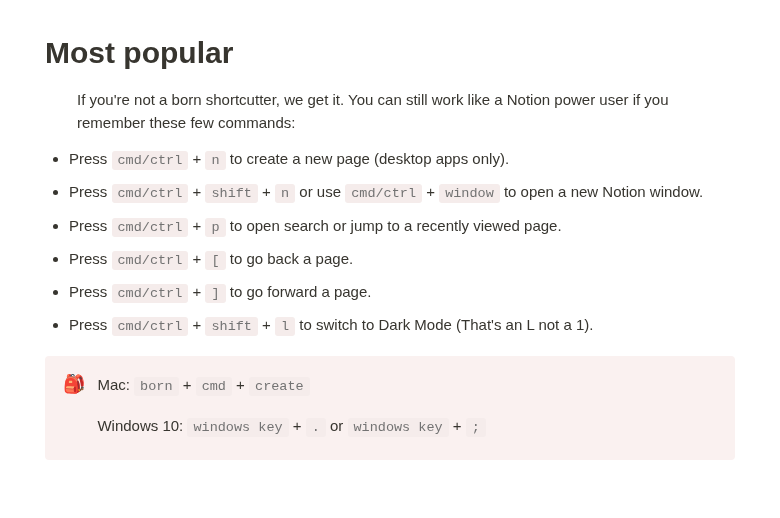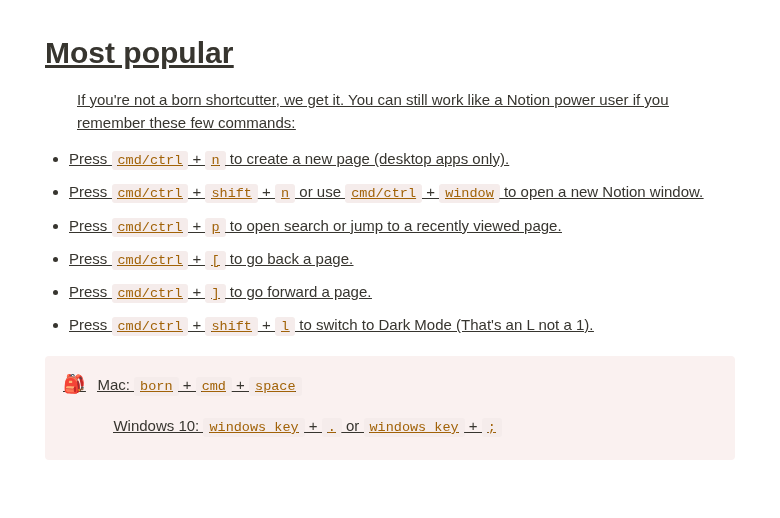--- a/index.html
+++ b/index.html
@@ -1,15 +1,15 @@
 <!DOCTYPE html>
 <html><head>
   <meta charset="utf-8">
   <style>
-    * { box-sizing: border-box; margin: 0; padding: 0; text-decoration: underline; }
+    * { box-sizing: border-box; margin: 0; padding: 0; }
     body {
       font-family: -apple-system, BlinkMacSystemFont, "Segoe UI", Helvetica, Arial, sans-serif;
       background: #fff;
       color: #37352f;
       width: 780px;
       padding: 30px 45px 20px 45px;
       font-size: 15px;
       line-height: 1.5;
     }
     h1 {
@@ -25,58 +25,58 @@
     ul.shortcut-list {
       list-style: disc;
       padding-left: 24px;
       margin-bottom: 18px;
     }
     ul.shortcut-list li {
       margin-bottom: 10px;
     }
     .kbd {
       background: #f5eceb;
-      color: #a16207;
+      color: #737373;
       font-family: "SFMono-Regular", Consolas, "Liberation Mono", Menlo, monospace;
       font-size: 13.5px;
       padding: 2px 6px;
       border-radius: 3px;
     }
     .callout {
       background: #faf1f0;
       border-radius: 4px;
       padding: 18px 18px 22px 18px;
       display: flex;
       gap: 12px;
     }
     .callout-icon {
       font-size: 18px;
       line-height: 1.2;
       flex-shrink: 0;
     }
     .callout-body p {
       margin-bottom: 18px;
     }
-    .callout-body p:last-child { margin-bottom: 0; margin-left: 16px; }
+    .callout-body p:last-child { margin-bottom: 0; }
   </style>
 </head>
 <body>
 
 <h1>Most popular</h1>
 
 <p class="intro">If you're not a born shortcutter, we get it. You can still work like a Notion power user if you remember these few commands:</p>
 
 <ul class="shortcut-list" id="shortcut-list">
     <li>Press <span class="kbd">cmd/ctrl</span> + <span class="kbd">n</span> to create a new page (desktop apps only).</li>
     <li>Press <span class="kbd">cmd/ctrl</span> + <span class="kbd">shift</span> + <span class="kbd">n</span> or use <span class="kbd">cmd/ctrl</span> + <span class="kbd">window</span> to open a new Notion window.</li>
     <li>Press <span class="kbd">cmd/ctrl</span> + <span class="kbd">p</span> to open search or jump to a recently viewed page.</li>
     <li>Press <span class="kbd">cmd/ctrl</span> + <span class="kbd">[</span> to go back a page.</li>
     <li>Press <span class="kbd">cmd/ctrl</span> + <span class="kbd">]</span> to go forward a page.</li>
     <li>Press <span class="kbd">cmd/ctrl</span> + <span class="kbd">shift</span> + <span class="kbd">l</span> to switch to Dark Mode (That's an L not a 1).</li>
   </ul>
 
 <div class="callout">
   <div class="callout-icon">🎒</div>
   <div class="callout-body">
-    <p id="mac-line">Mac: <span class="kbd">born</span> + <span class="kbd">cmd</span> + <span class="kbd">space</span></p>
+    <p id="mac-line">Mac: <span class="kbd">born</span> + <span class="kbd">cmd</span> + <span class="kbd">create</span></p>
     <p id="win-line">Windows 10: <span class="kbd">windows key</span> + <span class="kbd">.</span> or <span class="kbd">windows key</span> + <span class="kbd">;</span></p>
   </div>
 </div>
 
 </body></html>

